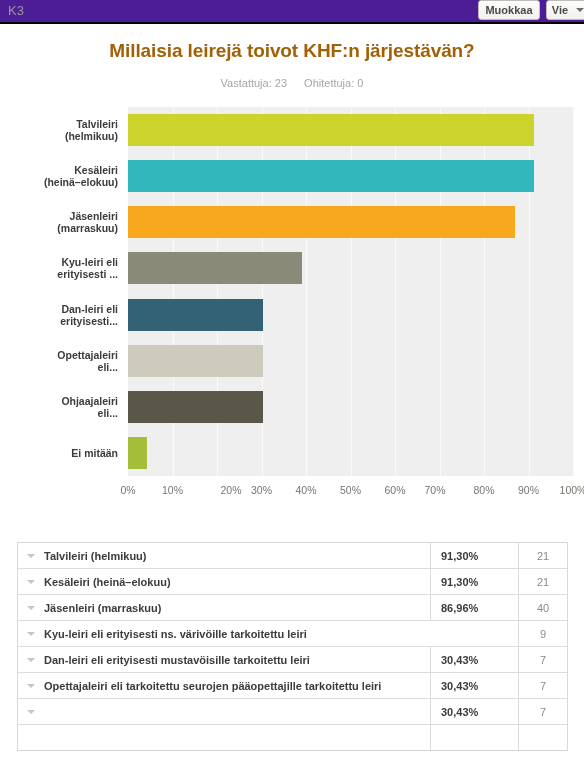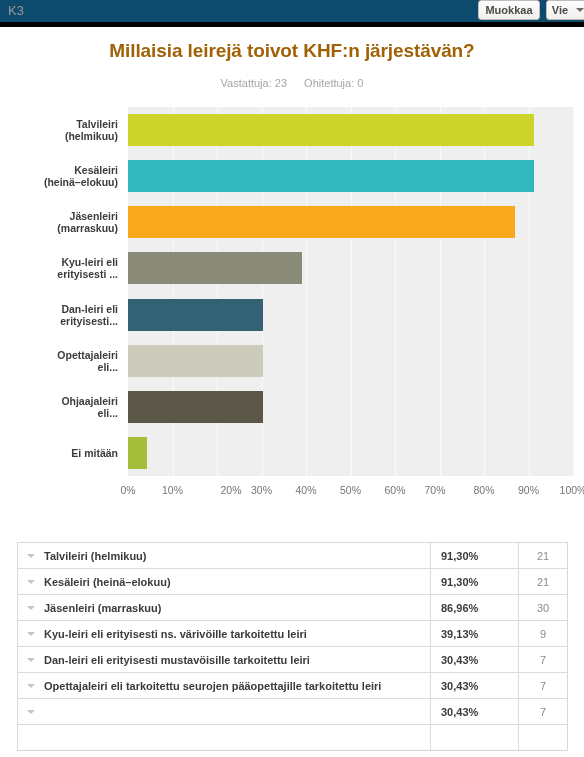--- a/index.html
+++ b/index.html
@@ -7,22 +7,22 @@
     width: 584px; height: 757px;
     background: #ffffff;
     font-family: "Liberation Sans", sans-serif;
     overflow: hidden;
   }
   #root { position: relative; width: 584px; height: 757px; background:#fff; }
 
   
   .topbar {
     position: absolute; left: 0; top: 0; width: 584px; height: 22px;
-    background: #0c4a6e;
-    border-bottom: 5px solid #000000;
+    background: #4c1d95;
+    border-bottom: 2px solid #000000;
   }
   .topbar-title {
     position: absolute; left: 8px; top: 3px;
     font-size: 13px; color: #9a9a98; letter-spacing: .2px;
   }
   .btn {
     position: absolute; top: 0px; height: 20px;
     background: linear-gradient(to bottom, #fdfdfd 0%, #f1f0ee 100%);
     border: 1px solid #bdbcba;
     border-radius: 3px;
@@ -281,32 +281,29 @@
           <div class="c-opt">
             <div class="row-caret">
               <i></i>
             </div>
             <span class="opt-text">Jäsenleiri (marraskuu)</span>
           </div>
           <div class="c-ans">
             <span class="pct">86,96%</span>
           </div>
           <div class="c-cnt">
-            <span class="cnt">30</span>
+            <span class="cnt">40</span>
           </div>
         </div>
         <div class="trow">
           <div class="c-opt">
             <div class="row-caret">
               <i></i>
             </div>
             <span class="opt-text">Kyu-leiri eli erityisesti ns. värivöille tarkoitettu leiri</span>
-          </div>
-          <div class="c-ans">
-            <span class="pct">39,13%</span>
           </div>
           <div class="c-cnt">
             <span class="cnt">9</span>
           </div>
         </div>
         <div class="trow">
           <div class="c-opt">
             <div class="row-caret">
               <i></i>
             </div>

